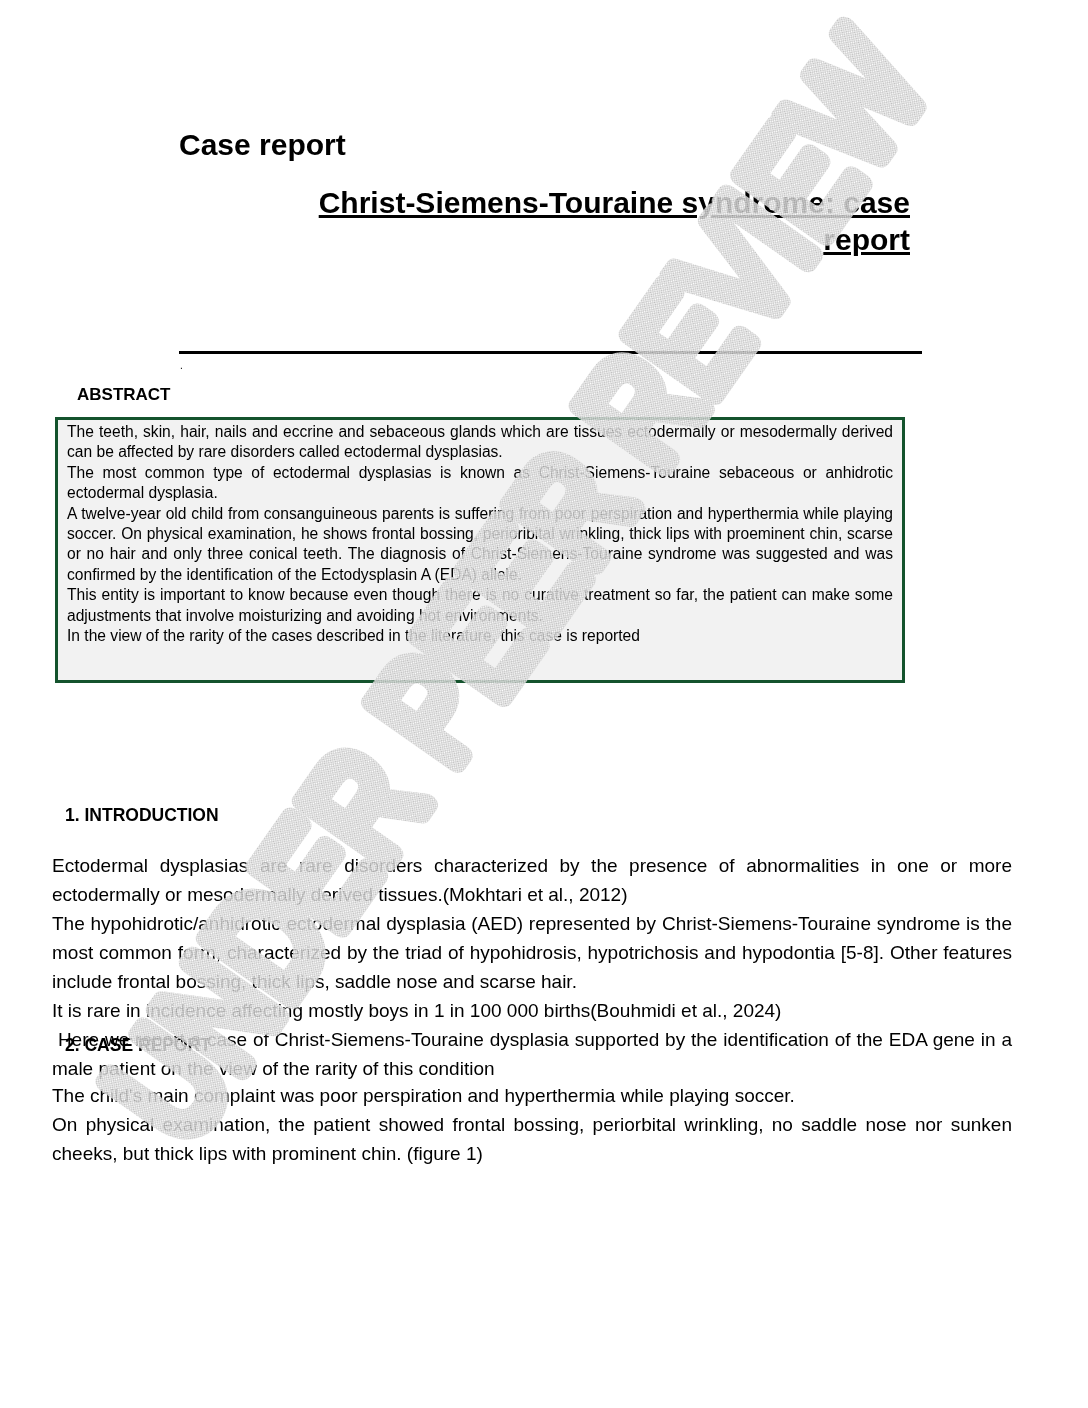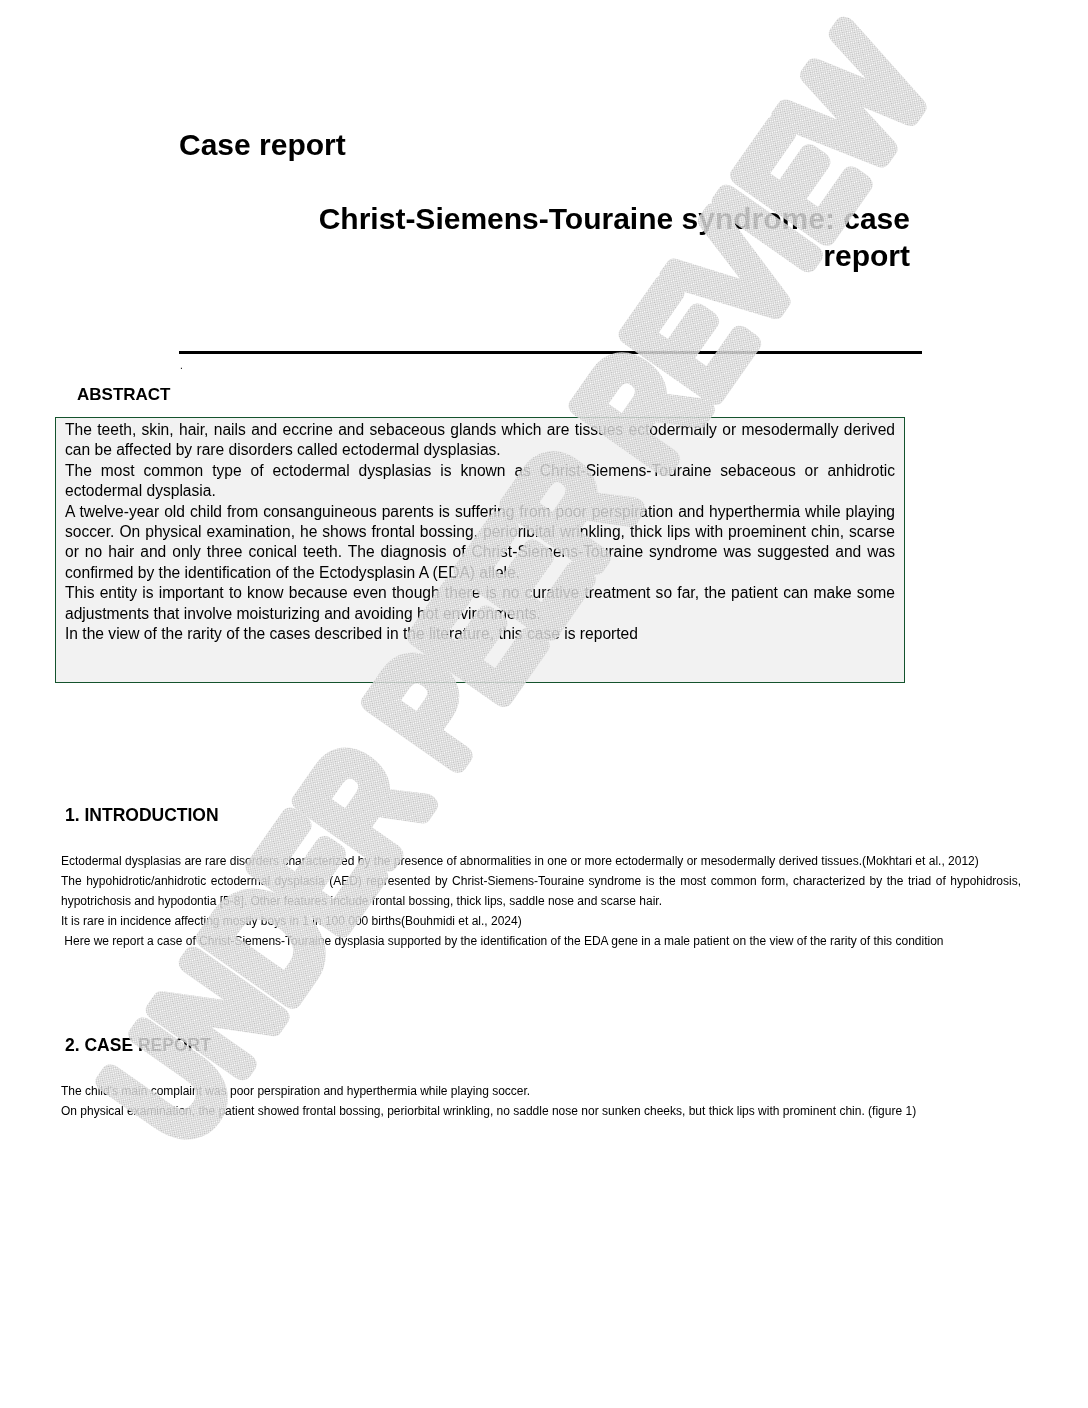--- a/index.html
+++ b/index.html
@@ -1,34 +1,34 @@
 <!DOCTYPE html>
 <html><head>
 <meta charset="utf-8">
 <style>
   html, body { margin: 0; padding: 0; background: #ffffff; }
   body { width: 1088px; height: 1408px; position: relative; overflow: hidden;
          font-family: "Liberation Sans", sans-serif; color: #000; }
   .page { position: absolute; left: 0; top: 0; width: 1088px; height: 1032px; }
   .article-type { position: absolute; left: 179px; top: 128px; font-size: 30px; font-weight: bold; margin: 0; }
-  .title { position: absolute; left: 270px; top: 200px; width: 640px; text-align: right;
-           font-size: 30px; font-weight: bold; line-height: 37px; margin: 0; }
+  .title { position: absolute; left: 270px; top: 184px; width: 640px; text-align: right;
+           font-size: 30px; font-weight: bold; line-height: 37px; margin: 0; text-decoration: underline; }
   .rule { position: absolute; left: 179px; top: 351px; width: 743px; height: 3px; background: #000; }
   .dot { position: absolute; left: 180px; top: 360px; font-size: 10px; }
   .h-abstract { position: absolute; left: 65px; top: 373px; font-size: 17px; font-weight: bold; margin: 12px; }
   .abstract-box { position: absolute; left: 55px; top: 417px; width: 850px; height: 266px;
-                  border: 1px solid #14532d; background: #f2f2f2; box-sizing: border-box;
+                  border: 3px solid #14532d; background: #f2f2f2; box-sizing: border-box;
                   padding: 2px 9px 0 9px; font-size: 15.6px; line-height: 20.4px; text-align: justify; }
   .abstract-box p { margin: 0; }
   .keywords { position: absolute; left: 65px; top: 705px; width: 960px; font-size: 15.6px;
               line-height: 20.4px; font-style: italic; text-align: justify; margin: 0; }
   .section-h { position: absolute; left: 65px; font-size: 17.5px; font-weight: bold; margin: 0; }
   .h-intro { top: 805px; }
   .h-case { top: 1035px; }
-  .body-text { position: absolute; left: 61px; width: 960px; font-size: 12px; line-height: 20px; }
+  .body-text { position: absolute; left: 52px; width: 960px; font-size: 19px; line-height: 29px; }
   .body-text p { margin: 0; text-align: justify; }
   .intro-body { top: 851px; }
   .case-body { top: 1081px; }
   .watermark { position: absolute; left: 0; top: 0; width: 1088px; height: 1408px; pointer-events: none; }
 </style>
 </head>
 <body>
 
 <div class="page">
 

